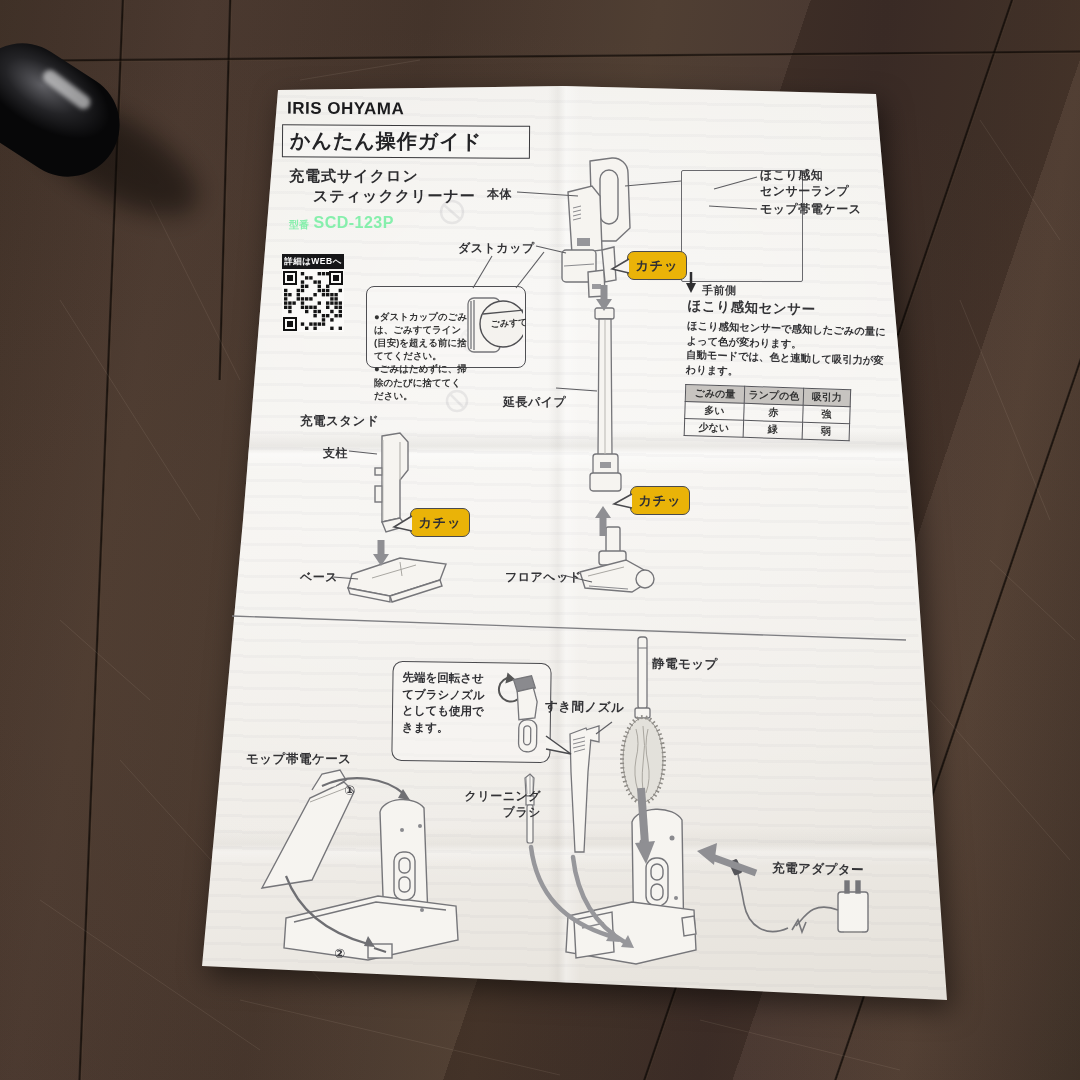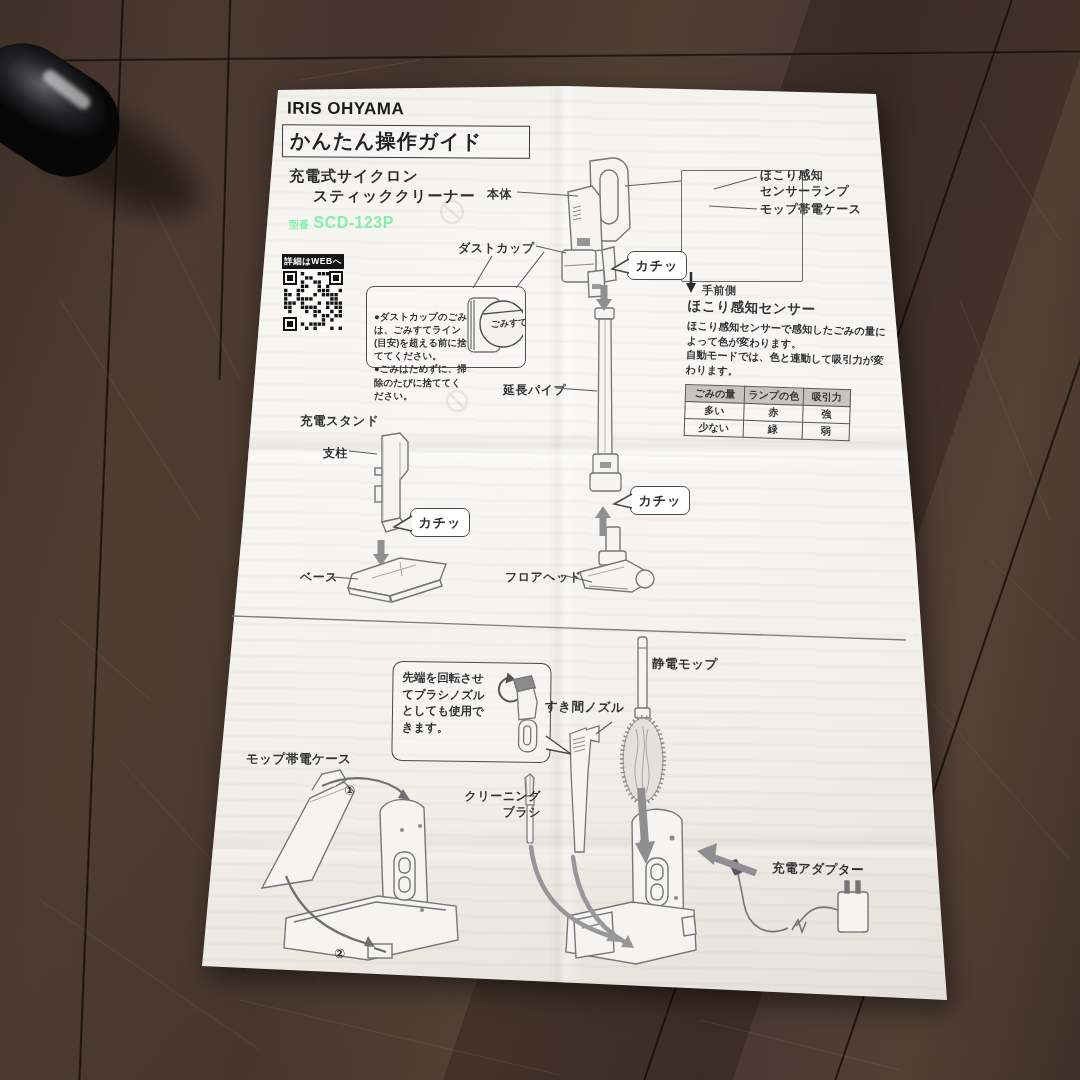--- a/index.html
+++ b/index.html
@@ -33,21 +33,21 @@
       linear-gradient(to bottom, transparent 828px, rgba(118,112,104,0.06) 844px, rgba(255,255,255,0.3) 852px, transparent 866px),
       linear-gradient(to right, transparent 548px, rgba(118,112,104,0.07) 558px, rgba(255,255,255,0.32) 566px, transparent 580px),
       radial-gradient(120% 80% at 50% 28%, rgba(255,255,255,0.5), transparent 70%),
       linear-gradient(168deg,#e9e6e1 2%,#f0eee9 20%,#f4f2ee 45%,#efece7 70%,#e5e1da 92%);}
   #ghoststripes{position:absolute;inset:0;z-index:3;pointer-events:none;
     clip-path:polygon(278px 90px,876px 94px,947px 1000px,202px 966px);
     background:repeating-linear-gradient(181deg, transparent 0 13px, rgba(70,70,95,0.032) 13px 16px);}
   
   .lbl{position:absolute;font-weight:800;color:#333336;white-space:nowrap;z-index:4;font-size:12px;letter-spacing:0.5px;}
   .fig{position:absolute;z-index:3;}
-  .bubble{position:absolute;background:#ffffff;border:1.6px solid #4a4a4e;border-radius:7px;
+  .bubble{position:absolute;background:#eab308;border:1.6px solid #4a4a4e;border-radius:7px;
     display:flex;align-items:center;justify-content:center;font-size:13px;font-weight:800;
     color:#2f2f33;z-index:5;letter-spacing:1px;}
   #brand{position:absolute;left:287px;top:99px;font-size:17px;font-weight:900;letter-spacing:0.5px;
     color:#1b1b1d;z-index:4;transform:rotate(0.4deg);text-align:right;}
   #titlebox{position:absolute;left:282px;top:125px;width:246px;height:31px;border:1.7px solid #39393c;
     display:flex;align-items:center;z-index:4;transform:rotate(0.4deg);background:rgba(255,255,255,0.25);}
   #titlebox span{font-size:20px;font-weight:800;color:#232326;margin-left:7px;letter-spacing:1px;}
   .prod{position:absolute;left:289px;font-size:15px;font-weight:800;color:#2c2c2f;z-index:4;letter-spacing:1px;}
   #model{position:absolute;left:289px;top:214px;z-index:4;color:#86efac;}
   #model .ml{font-size:10px;font-weight:700;}
@@ -325,21 +325,21 @@
   </div>
 <div class="lbl" style="left:760px;top:168px;line-height:1.3;">
   <div>ほこり感知</div>
   <div>センサーランプ</div>
 </div>
 <div class="lbl" style="left:760px;top:201px;">モップ帯電ケース</div>
 <div class="lbl" style="left:702px;top:283px;font-size:11px;">手前側</div>
 
 <div class="lbl" style="left:487px;top:186px;">本体</div>
 <div class="lbl" style="left:458px;top:240px;">ダストカップ</div>
-<div class="lbl" style="left:503px;top:382px;text-align:center;">延長パイプ</div>
+<div class="lbl" style="left:503px;top:394px;text-align:center;">延長パイプ</div>
 <div class="lbl" style="left:505px;top:569px;">フロアヘッド</div>
 <div class="lbl" style="left:300px;top:413px;font-size:12.5px;">充電スタンド</div>
 <div class="lbl" style="left:323px;top:445px;">支柱</div>
 <div class="lbl" style="left:300px;top:569px;">ベース</div>
 
 <div class="bubble" style="left:627px;top:251px;width:58px;height:27px;">カチッ</div>
 <div class="bubble" style="left:630px;top:486px;width:58px;height:27px;">カチッ</div>
 <div class="bubble" style="left:410px;top:508px;width:58px;height:27px;">カチッ</div>
 
 <div id="rightcol">

